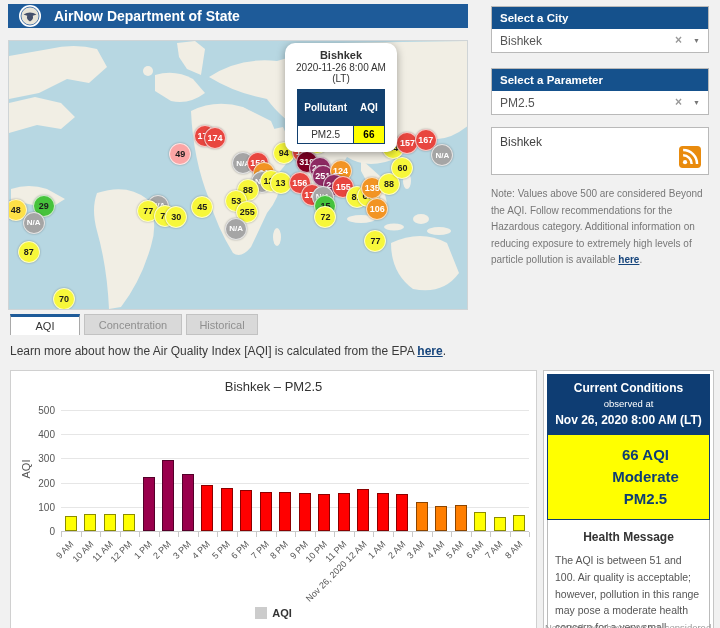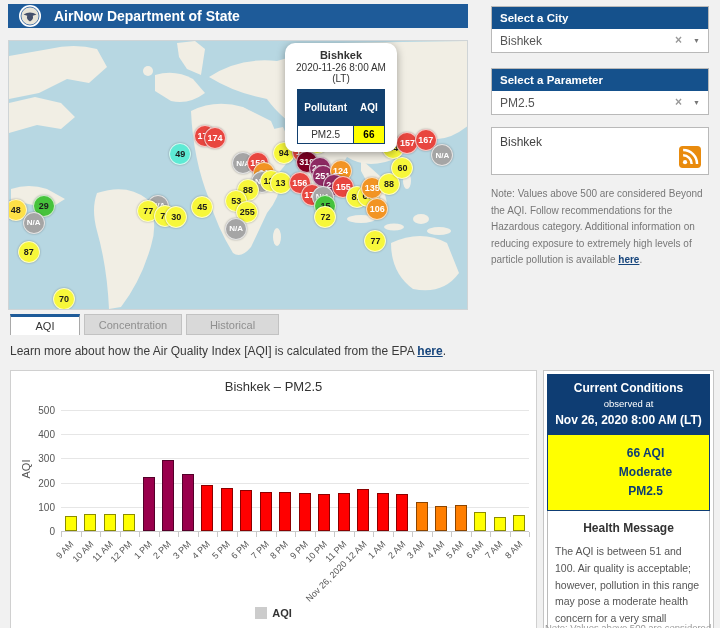--- a/index.html
+++ b/index.html
@@ -38,21 +38,21 @@
     border-left:9px solid transparent; border-right:9px solid transparent;
     border-top:12px solid #fff; }
 
   
   #tabs { position:absolute; left:10px; top:314px; display:flex; gap:4px; }
   .tab { height:21px; display:flex; align-items:center; justify-content:center;
     font-size:11px; cursor:pointer; }
   .tab.active { width:70px; background:#fff; color:#333;
     border:1px solid #a9a9a9; border-top:3px solid #1e5b99; border-bottom:none; }
   .tab.inactive { background:#d9d9d9; color:#8f8f8f; border:1px solid #c2c2c2; }
-  #tab-conc { width:98px; } #tab-hist { width:93px; }
+  #tab-conc { width:98px; } #tab-hist { width:72px; }
 
   #learn { position:absolute; left:10px; top:344px; font-size:12px; color:#3a3a3a; }
   a.link { color:#16457c; text-decoration:underline; font-weight:bold; cursor:pointer; }
 
   
   .sel-box { position:absolute; left:491px; width:218px; background:#fff; border:1px solid #b9b9b9; }
   .sel-head { background:#15518c; color:#fff; font-size:11.5px; font-weight:bold;
     padding:5px 8px; }
   .sel-val { position:relative; height:23px; font-size:12px; color:#555;
     display:flex; align-items:center; padding-left:8px; }
@@ -90,21 +90,21 @@
 
   
   #cc { position:absolute; left:543px; top:370px; width:171px; height:290px;
     background:#fff; border:1px solid #c5c5c5; padding:3px; }
   #cc-head { background:#0e3d73; color:#fff; text-align:center; padding:7px 2px 8px; }
   #cc-head .l1 { font-size:12px; font-weight:bold; }
   #cc-head .l2 { font-size:9.5px; margin-top:3px; }
   #cc-head .l3 { font-size:12px; font-weight:bold; margin-top:4px; }
   #cc-aqi { background:#ffff00; border:1px solid #0e3d73; border-top:none;
     color:#0e3d73; text-align:center; padding:11px 0 12px; font-weight:bold; }
-  #cc-aqi div { font-size:12px; margin-top:5px;margin-left:34px; }
+  #cc-aqi div { font-size:15px; margin-top:5px;margin-left:34px; }
   #cc-aqi div:first-child { margin-top:0; }
   #cc-health { border:1px solid #bbb; border-top:none; padding:8px 7px 10px; }
   #cc-health .ht { text-align:center; font-size:12px; font-weight:bold; color:#333;
     margin:2px 0 8px; }
   #cc-health .hp { font-size:10.5px; color:#555; line-height:1.6; }
   #cc-note { position:absolute; left:545px; top:621px; width:167px;
     font-size:9.5px; color:#999; line-height:1.4; }
 </style>
 </head>
 <body>
@@ -146,21 +146,21 @@
       <div class="marker" style="left: 1.5%; top: 63%; background: #fde047; color: rgb(28, 28, 28);">48</div>
       <div class="marker" style="left: 7.6%; top: 61.5%; background: rgb(70, 195, 60); color: rgb(28, 28, 28);">29</div>
       <div class="marker na" style="left: 5.4%; top: 67.8%; background: rgb(165, 165, 165); color: rgb(255, 255, 255);">N/A</div>
       <div class="marker" style="left: 4.3%; top: 78.9%; background: rgb(247, 247, 58); color: rgb(28, 28, 28);">87</div>
       <div class="marker" style="left: 12%; top: 96.3%; background: rgb(247, 247, 58); color: rgb(28, 28, 28);">70</div>
       <div class="marker na" style="left: 32.6%; top: 61.5%; background: rgb(165, 165, 165); color: rgb(255, 255, 255);">N/A</div>
       <div class="marker" style="left: 30.4%; top: 63.3%; background: rgb(247, 247, 58); color: rgb(28, 28, 28);">77</div>
       <div class="marker" style="left: 34.1%; top: 65.2%; background: rgb(247, 247, 58); color: rgb(28, 28, 28);">70</div>
       <div class="marker" style="left: 36.5%; top: 65.6%; background: rgb(247, 247, 58); color: rgb(28, 28, 28);">30</div>
       <div class="marker" style="left: 42.2%; top: 61.9%; background: rgb(247, 247, 58); color: rgb(28, 28, 28);">45</div>
-      <div class="marker" style="left: 37.4%; top: 42.2%; background: #5eead4; color: rgb(28, 28, 28);">49</div>
+      <div class="marker" style="left: 37.4%; top: 42.2%; background: #fca5a5; color: rgb(28, 28, 28);">49</div>
       <div class="marker" style="left: 42.8%; top: 35.6%; background: rgb(232, 70, 63); color: rgb(255, 255, 255);">179</div>
       <div class="marker" style="left: 45%; top: 36.3%; background: rgb(232, 70, 63); color: rgb(255, 255, 255);">174</div>
       <div class="marker na" style="left: 51.1%; top: 45.6%; background: rgb(165, 165, 165); color: rgb(255, 255, 255);">N/A</div>
       <div class="marker" style="left: 54.3%; top: 45.6%; background: rgb(232, 70, 63); color: rgb(255, 255, 255);">152</div>
       <div class="marker" style="left: 55.7%; top: 49.3%; background: rgb(242, 148, 35); color: rgb(255, 255, 255);">91</div>
       <div class="marker na" style="left: 55.2%; top: 52.6%; background: rgb(165, 165, 165); color: rgb(255, 255, 255);">N/A</div>
       <div class="marker" style="left: 57.2%; top: 52.2%; background: rgb(247, 247, 58); color: rgb(28, 28, 28);">120</div>
       <div class="marker" style="left: 59.3%; top: 53%; background: rgb(247, 247, 58); color: rgb(28, 28, 28);">13</div>
       <div class="marker" style="left: 52.2%; top: 55.6%; background: rgb(247, 247, 58); color: rgb(28, 28, 28);">88</div>
       <div class="marker" style="left: 49.6%; top: 59.6%; background: rgb(247, 247, 58); color: rgb(28, 28, 28);">53</div>

